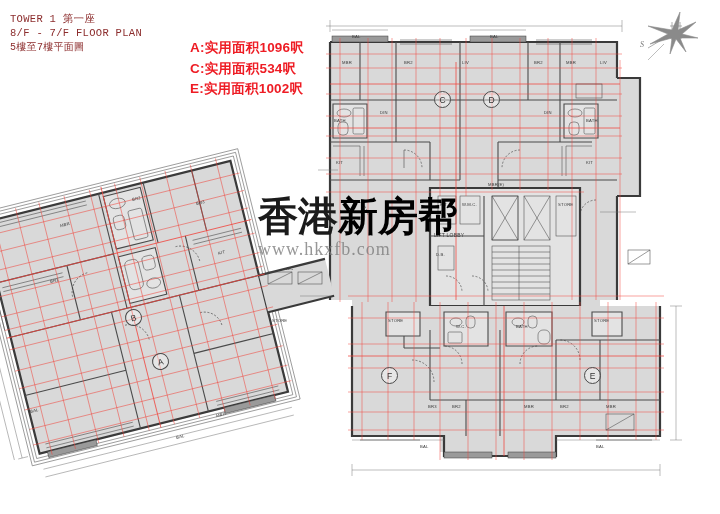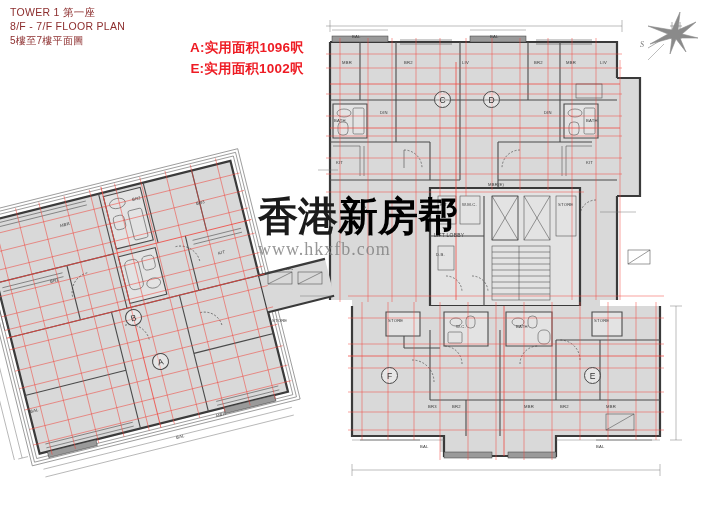--- a/index.html
+++ b/index.html
@@ -2,28 +2,28 @@
 <html><head>
 <meta charset="utf-8">
 <style>
   html,body{margin:0;padding:0;background:#ffffff;}
   body{width:720px;height:514px;overflow:hidden;position:relative;
        font-family:"Liberation Sans",sans-serif;}
 
   #page{position:absolute;left:0;top:0;width:720px;height:514px;background:#ffffff;}
 
   
-  #title-block{position:absolute;left:10px;top:6px;color:#8c2d2d;
-    font-family:Liberation Sans, sans-serif;line-height:1.32;letter-spacing:.3px;}
+  #title-block{position:absolute;left:10px;top:13px;color:#8c2d2d;
+    font-family:Liberation Mono, monospace;line-height:1.32;letter-spacing:.3px;}
   #title-block .t1{font-size:10.5px;}
   #title-block .t2{font-size:10.5px;}
   #title-block .t3{font-size:10px;}
 
   
-  #area-legend{position:absolute;left:190px;top:38px;text-align:center;}
+  #area-legend{position:absolute;left:190px;top:38px;}
   #area-legend .row{color:#ee1c24;font-size:13.5px;font-weight:bold;
      line-height:1.52;white-space:nowrap;letter-spacing:.2px;}
 
   
   #compass{position:absolute;left:640px;top:8px;width:70px;height:52px;}
   #compass .s-label{position:absolute;left:0px;top:32px;font-size:8px;
      color:#7a7a7a;font-family:"Liberation Serif",serif;font-style:italic;}
 
   
   #watermark{position:absolute;left:258px;top:196px;pointer-events:none;}
@@ -418,20 +418,21 @@
   <div class="rm" style="left:272px;top:318px;">STORE</div>
 
   <div id="title-block">
     <div class="t1">TOWER 1   第一座</div>
     <div class="t2">8/F - 7/F FLOOR PLAN</div>
     <div class="t3">5樓至7樓平面圖</div>
   </div>
 
   <div id="area-legend">
     <div class="row">A:实用面积1096呎</div>
+    <div class="row">C:实用面积534呎</div>
     <div class="row">E:实用面积1002呎</div>
   </div>
 
   <div id="compass">
     <svg width="70" height="52" viewBox="0 0 70 52" xmlns="http://www.w3.org/2000/svg">
       <g fill="#8a8a8a" stroke="#8a8a8a" stroke-width=".6">
         <path d="M32,22 L40,4 L38,22 L56,14 L42,26 L58,30 L40,30 L46,44 L36,31
                  L30,46 L32,30 L10,36 L28,26 L8,18 Z"></path>
       </g>
       <g fill="none" stroke="#8a8a8a" stroke-width=".7">

